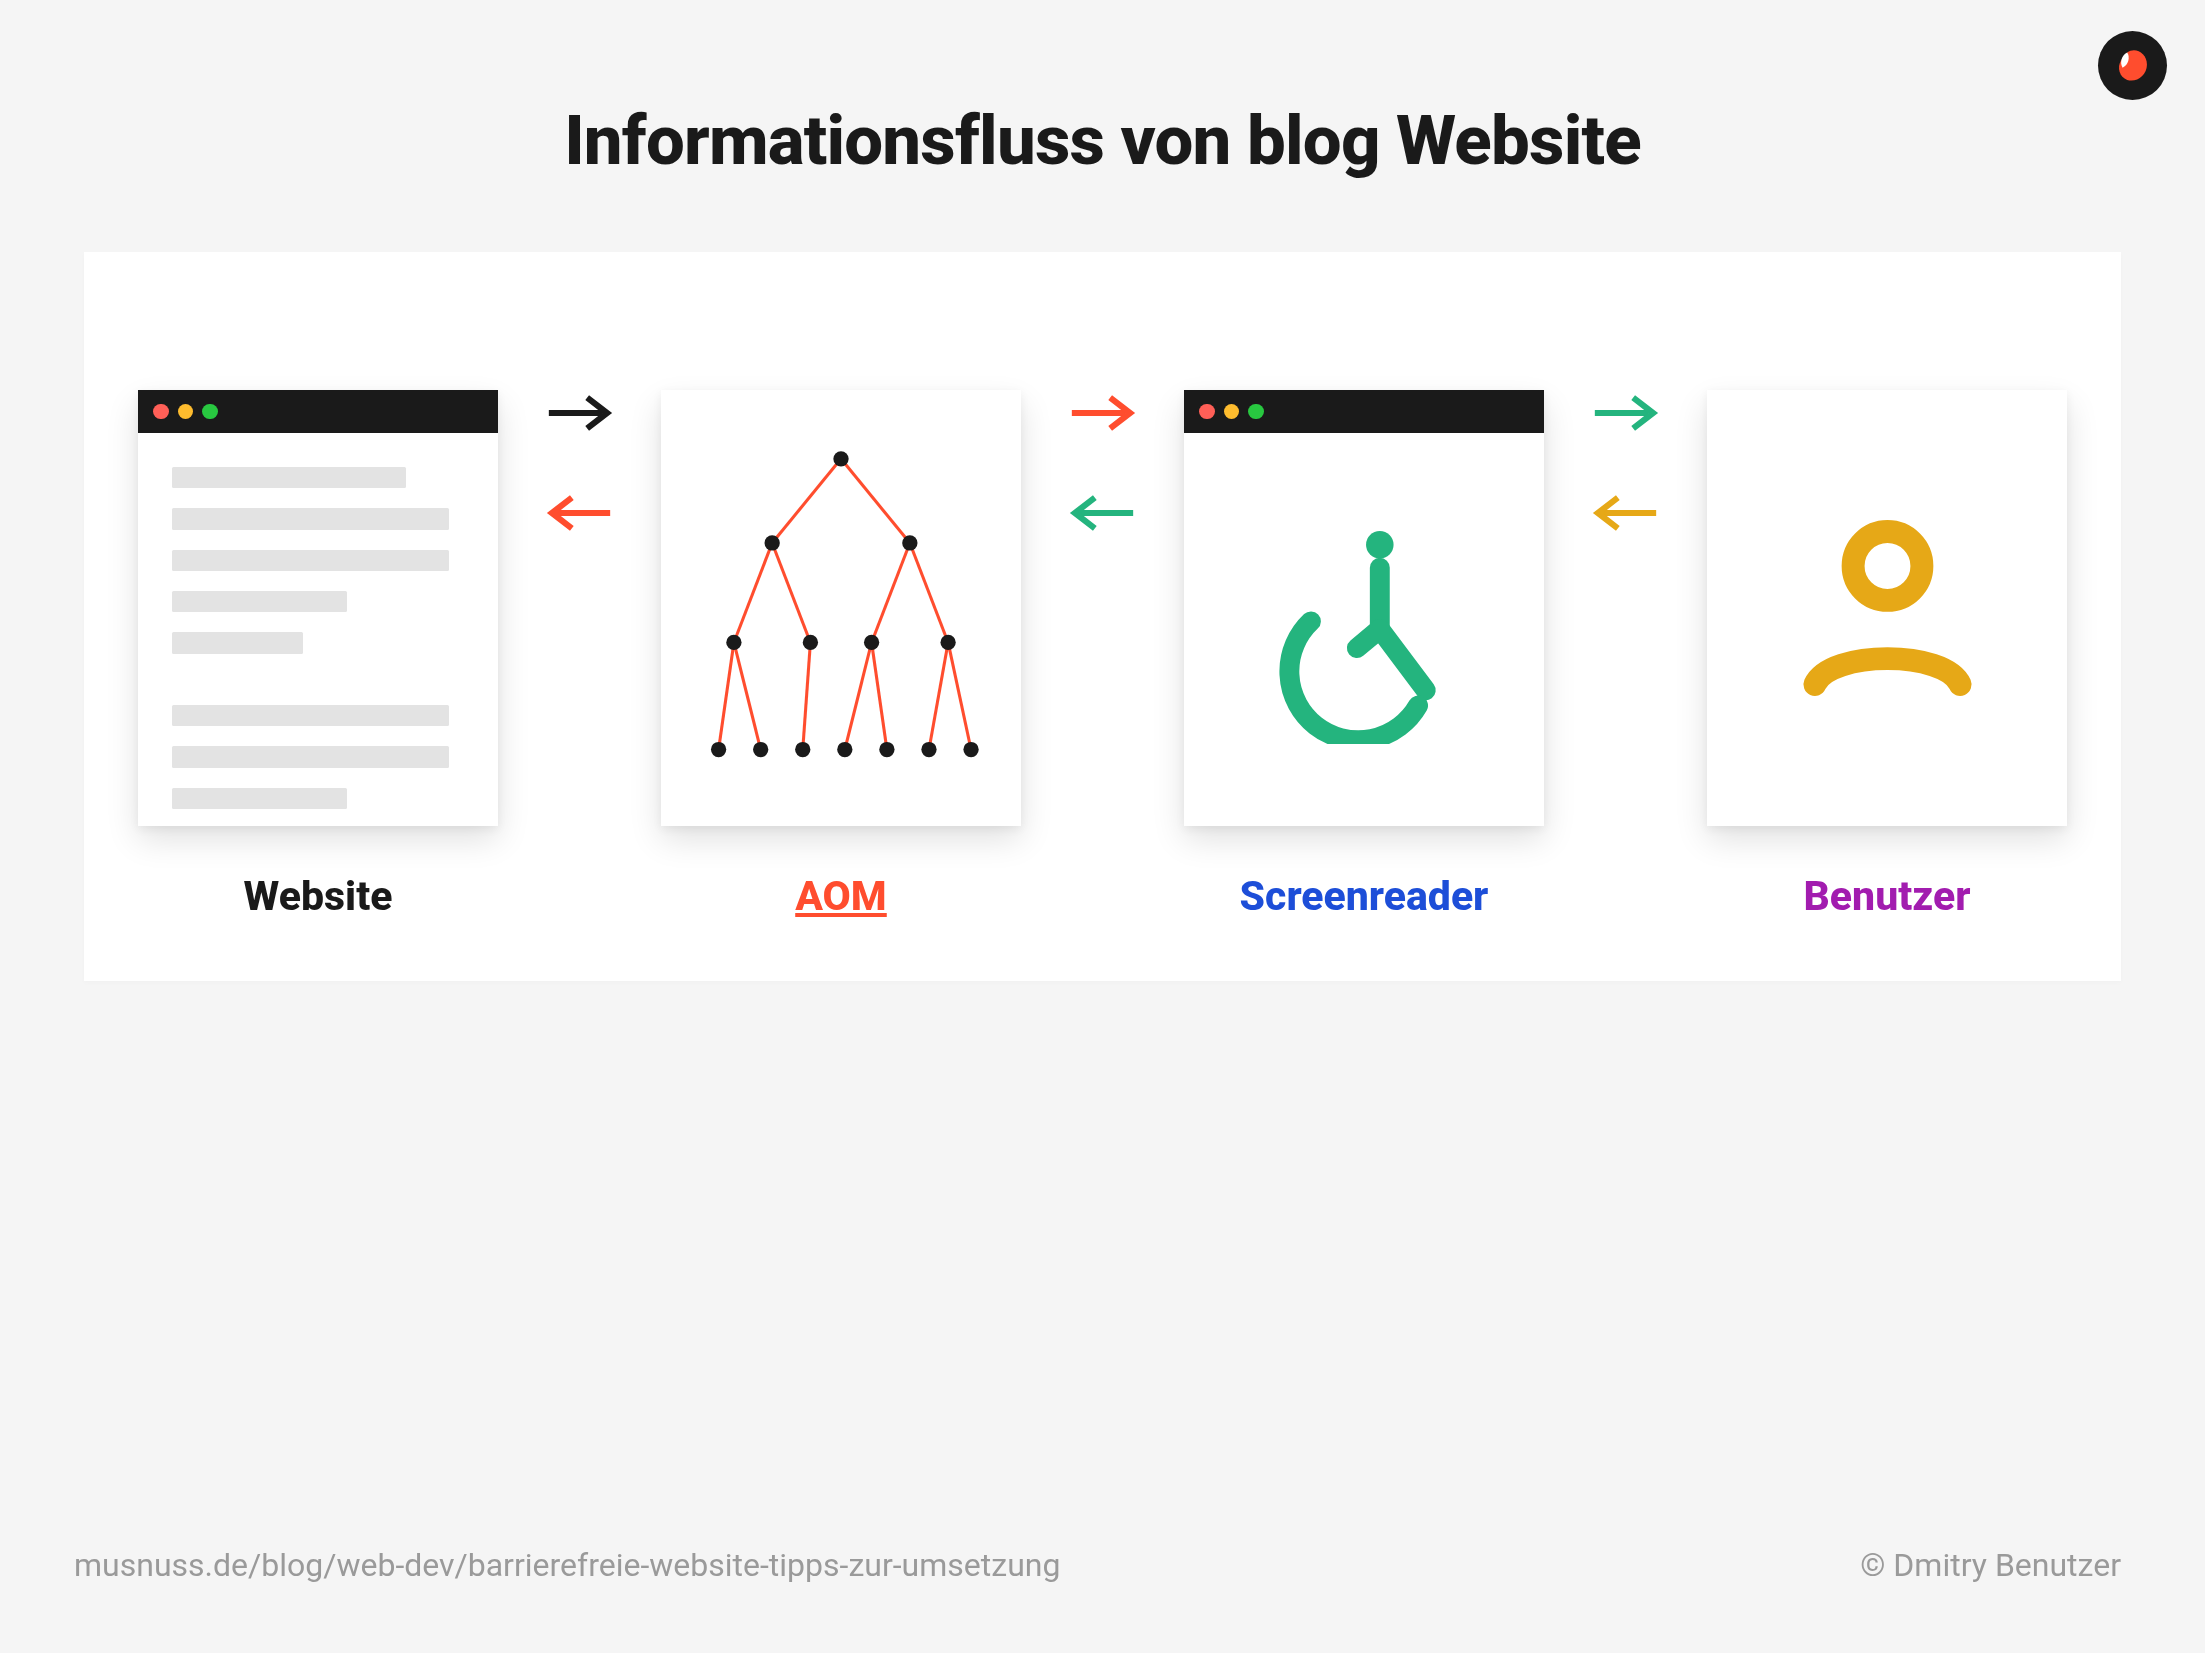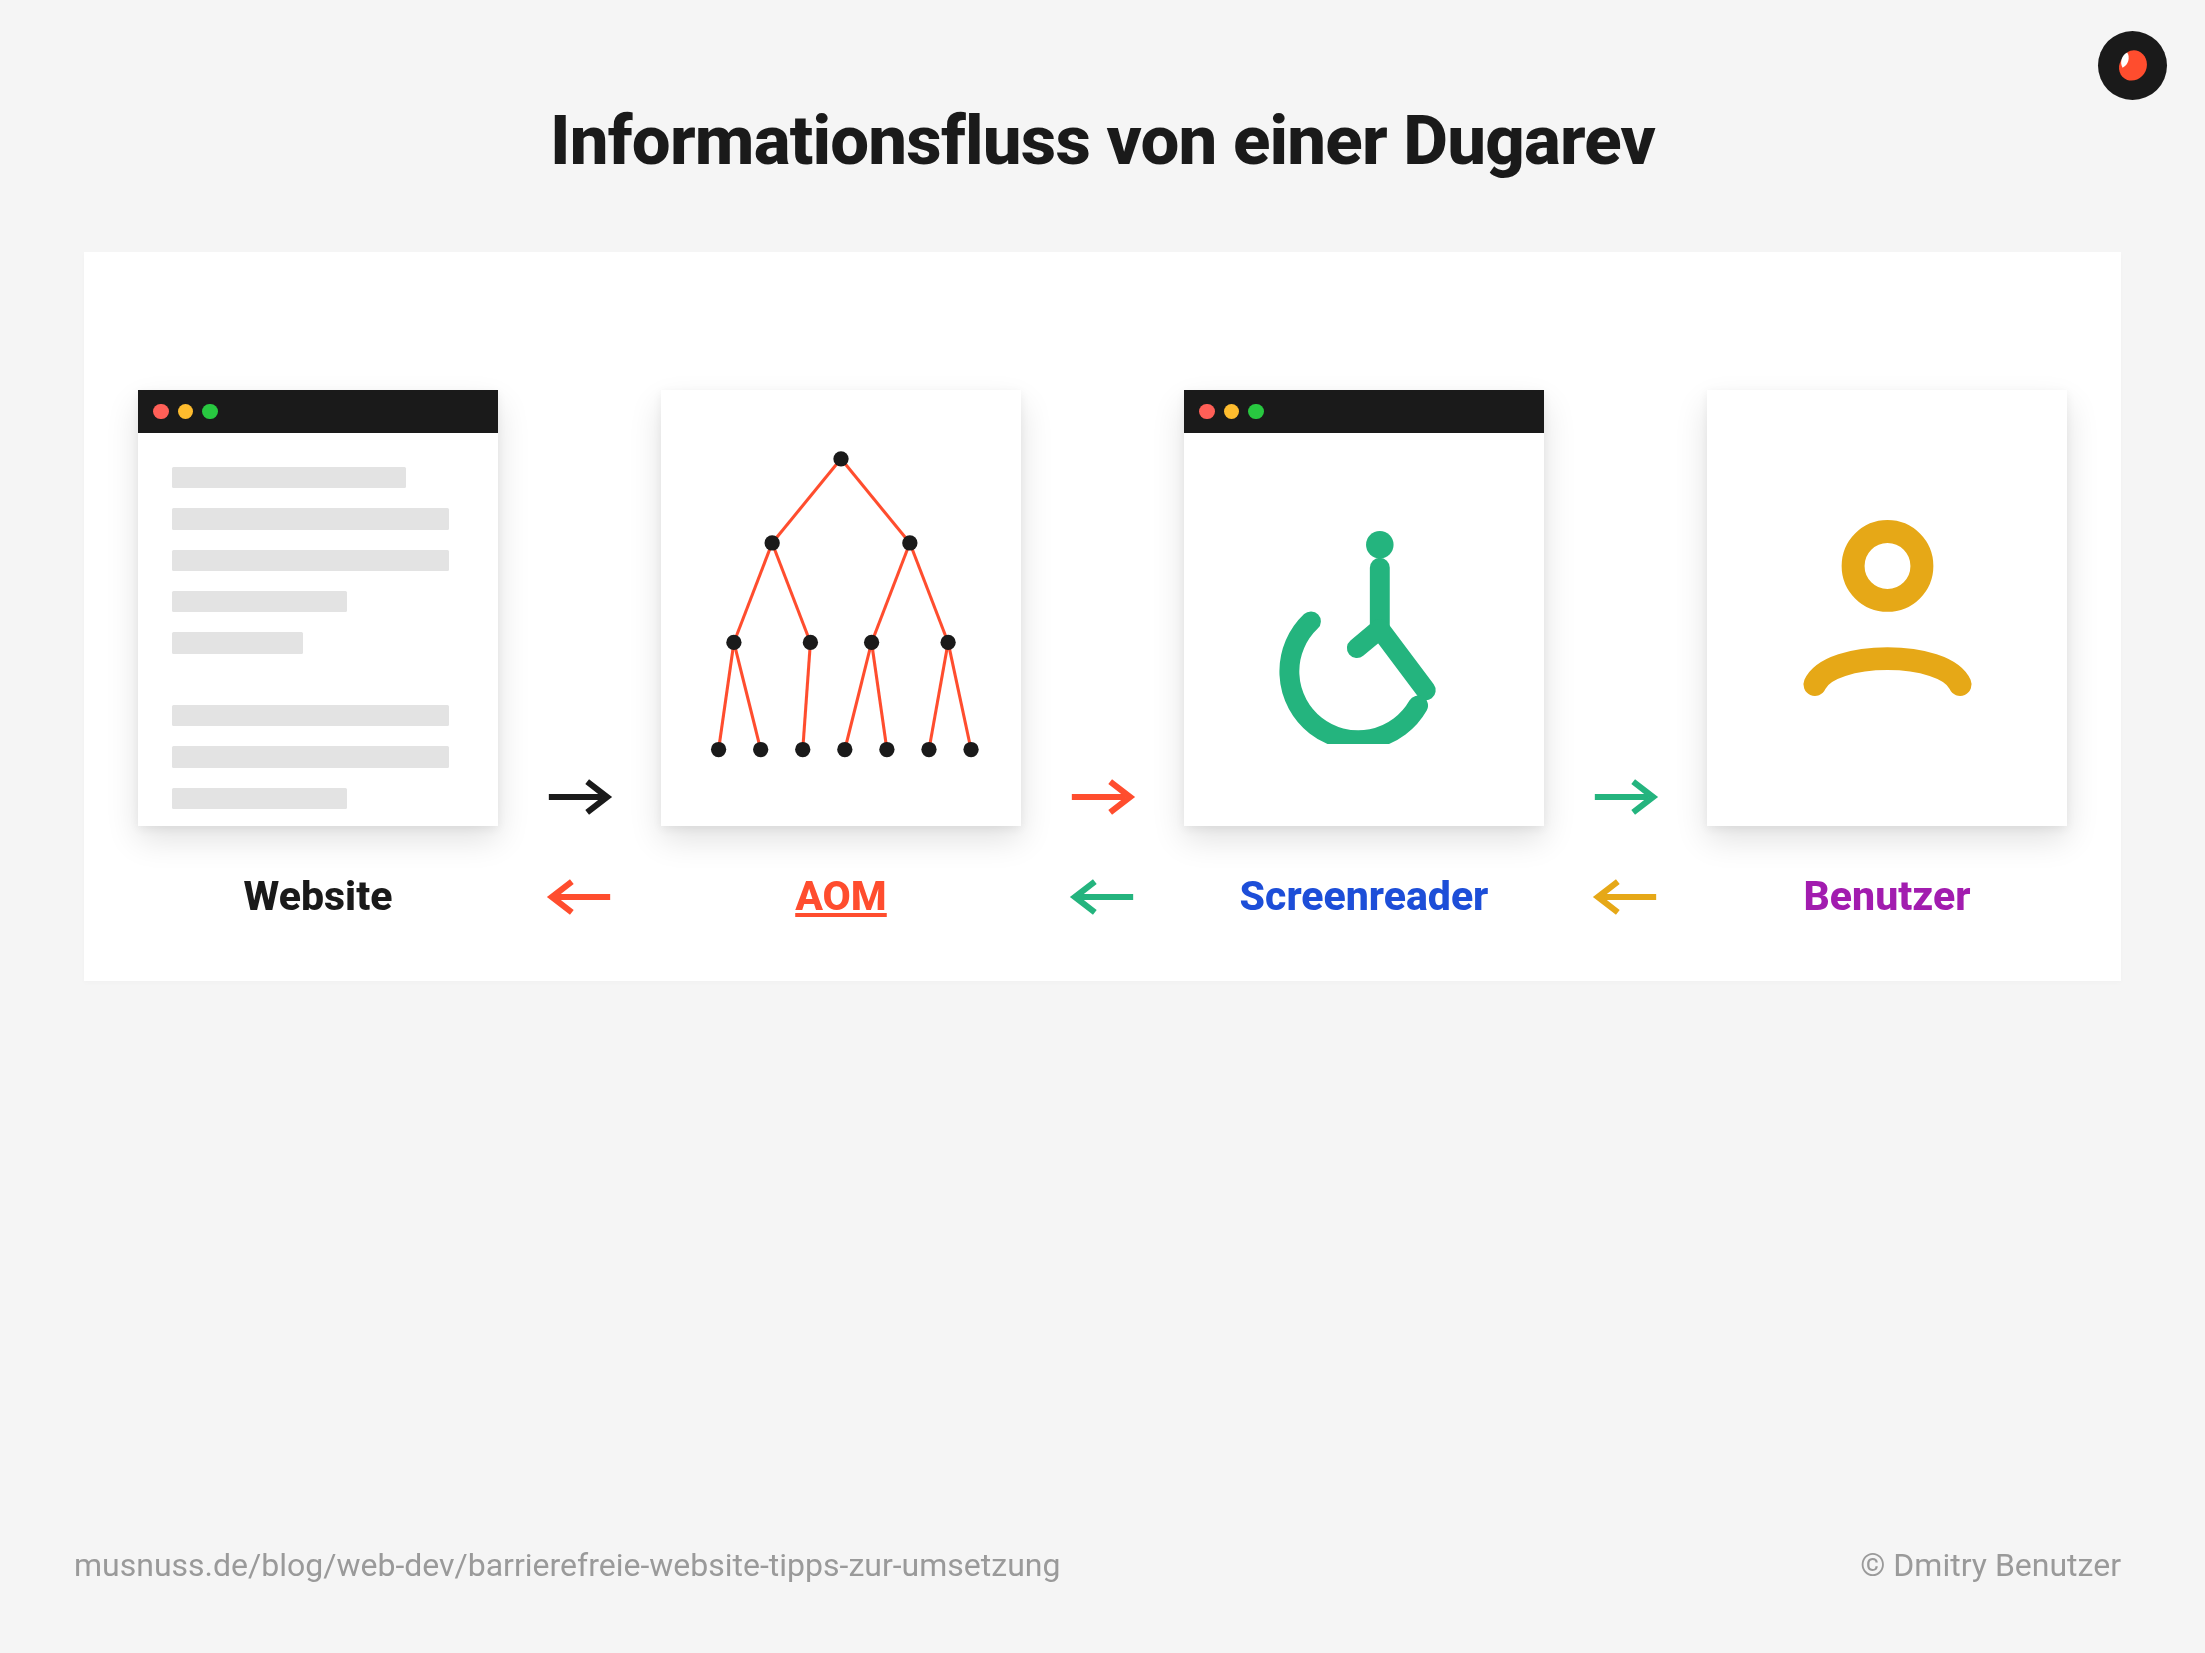--- a/index.html
+++ b/index.html
@@ -32,21 +32,21 @@
     letter-spacing: -0.8px;
   }
   .container {
     margin: 69px 84px 0 84px;
     background: #ffffff;
     padding: 46px 54px 61px 54px;
     box-shadow: 0 1.5px 4.6px rgba(0,0,0,0.02);
   }
   .flow {
     display: flex;
-    align-items: flex-end;
+    align-items: flex-start;
     justify-content: space-between;
     margin-top: 92px;
   }
   .step {
     display: flex;
     flex-direction: column;
     align-items: center;
   }
   .card {
     width: 360px;
@@ -132,21 +132,21 @@
 <body>
 
 <div class="logo-badge">
   <svg width="41" height="41" viewBox="0 0 54 54">
     <path d="M20 10 C30 2, 46 10, 46 26 C46 40, 32 50, 20 46 C10 42, 6 30, 12 20 Z" fill="#ff4d2e"></path>
     <path d="M20 10 C24 16, 22 26, 14 30 C10 24, 12 14, 20 10 Z" fill="#ffffff"></path>
   </svg>
 </div>
 
 <h1 class="title">
-  <span>Informationsfluss von einer Dugarev</span><br>
+  <span>Informationsfluss von blog Website</span><br>
 </h1>
 
 <div class="container">
   <div class="flow">
 
     <div class="step">
       <div class="card">
         <div class="titlebar">
           <span class="dot red"></span>
           <span class="dot yellow"></span>

